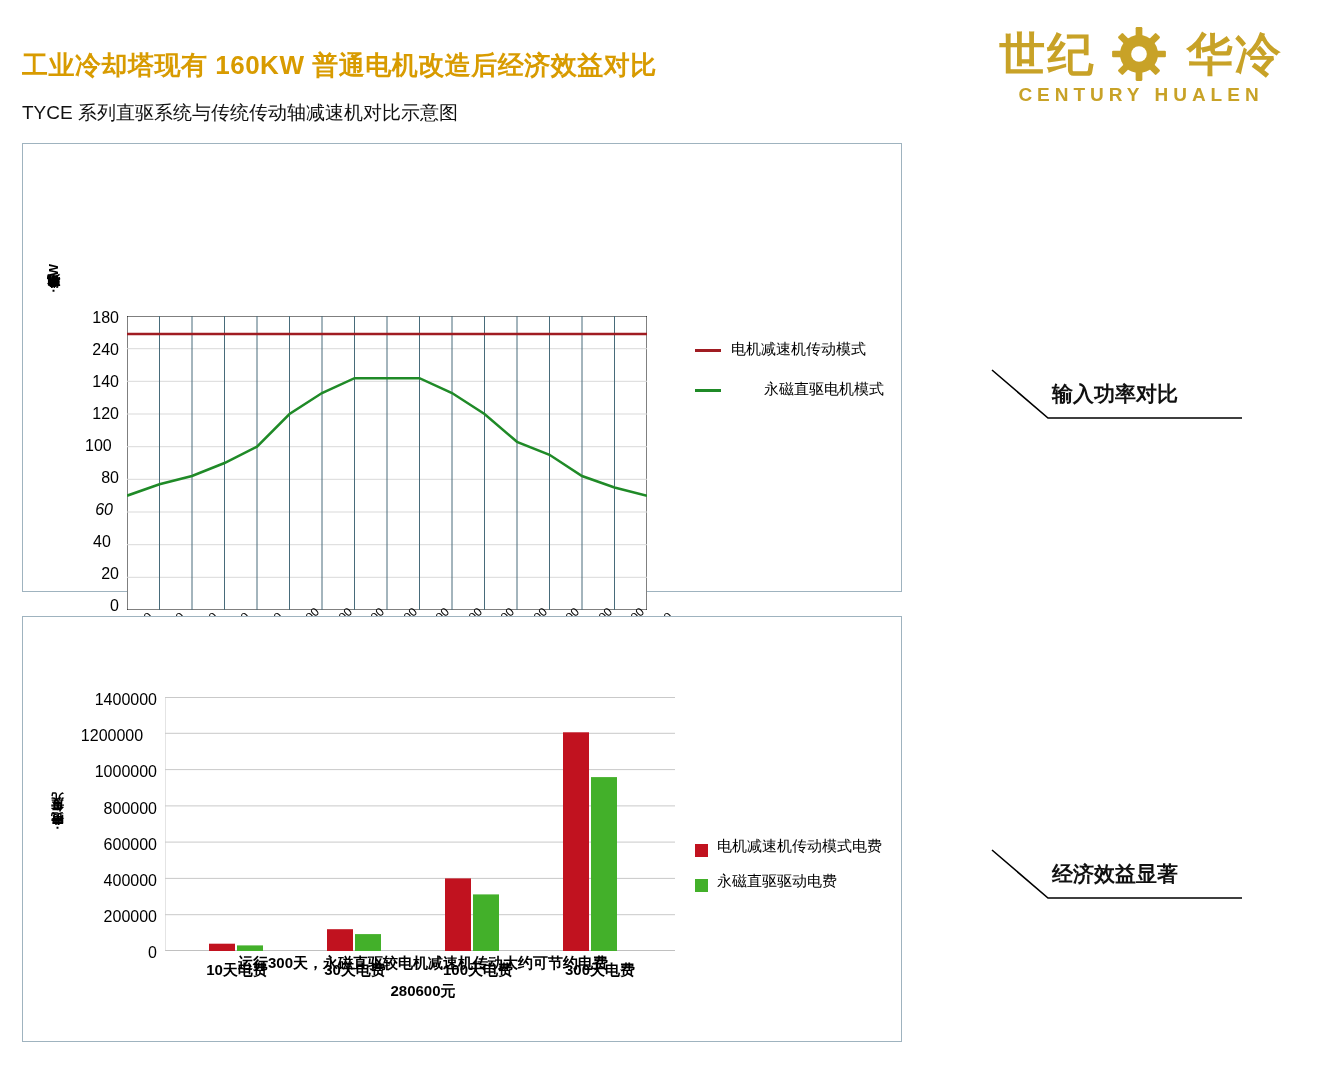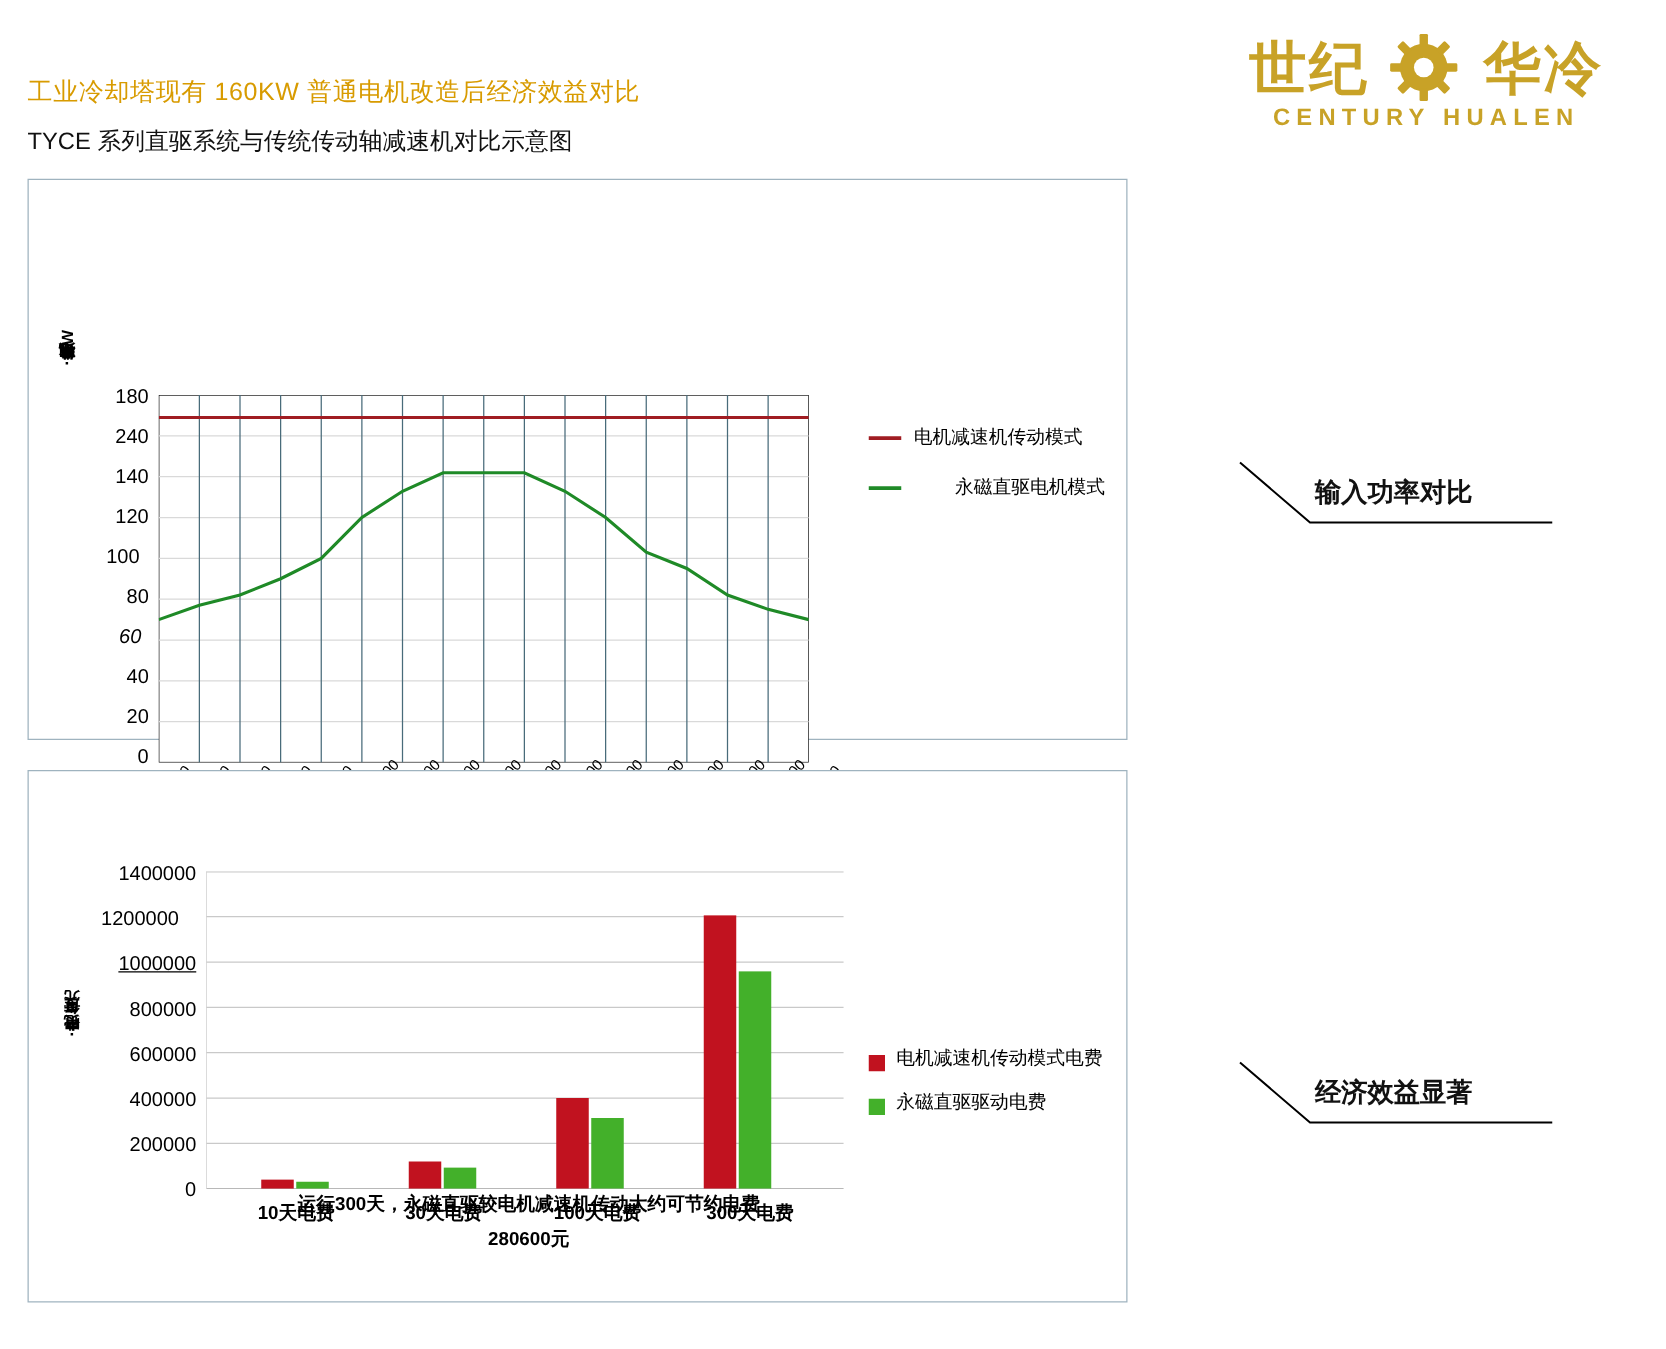--- a/index.html
+++ b/index.html
@@ -13,23 +13,23 @@
     position: relative;
     font-family: "Liberation Sans", "DejaVu Sans", sans-serif;
     color: #1a1a1a;
     overflow: hidden;
   }
 
   
   .page-title {
     position: absolute;
     left: 22px;
-    top: 60px;
-    font-size: 20px;
-    font-weight: normal;
+    top: 48px;
+    font-size: 26px;
+    font-weight: bold;
     color: #d89b00;
     letter-spacing: 0.5px;
     white-space: nowrap;
   }
   .page-subtitle {
     position: absolute;
     left: 22px;
     top: 100px;
     font-size: 19px;
     font-weight: normal;
@@ -211,21 +211,21 @@
 
   <div class="axis-title-y" style="left:22px; top:120px;">电机输入功率：KW</div>
 
   <div class="tick-label" style="left:62px; top:165px; width:34px; text-align:right;">180</div>
   <div class="tick-label" style="left:62px; top:197px; width:34px; text-align:right;">240</div>
   <div class="tick-label" style="left:62px; top:229px; width:34px; text-align:right;">140</div>
   <div class="tick-label" style="left:62px; top:261px; width:34px; text-align:right;">120</div>
   <div class="tick-label" style="left:62px; top:293px; width:34px; text-align:left;">100</div>
   <div class="tick-label" style="left:62px; top:325px; width:34px; text-align:right;">80</div>
   <div class="tick-label" style="left:56px; top:357px; width:34px; text-align:right;font-style:italic;">60</div>
-  <div class="tick-label" style="left:62px; top:389px; width:34px; text-align:right;">40</div>
+  <div class="tick-label" style="left:62px; top:389px; width:34px; text-align:center;">40</div>
   <div class="tick-label" style="left:62px; top:421px; width:34px; text-align:right;">20</div>
   <div class="tick-label" style="left:62px; top:453px; width:34px; text-align:right;">0</div>
 
   <svg style="position:absolute; left:104px; top:172px; width:520px; height:294px;" viewBox="0 0 520 294" preserveAspectRatio="none">
     <rect x="0" y="0" width="520" height="294" fill="#ffffff" stroke="#000000" stroke-width="1"></rect>
 
     <g stroke="#d9d9d9" stroke-width="1">
       <line x1="0" y1="32.7" x2="520" y2="32.7"></line>
       <line x1="0" y1="65.3" x2="520" y2="65.3"></line>
       <line x1="0" y1="98.0" x2="520" y2="98.0"></line>
@@ -285,21 +285,21 @@
   <div class="legend-item" style="left:708px; top:236px;margin-left:33px;">永磁直驱电机模式</div>
 </div>
 
 <div class="panel" id="panel-bar">
 
 
   <div class="axis-title-y" style="left:26px; top:198px;">电费：每度1元</div>
 
   <div class="tick-label" style="left:44px; top:74px; width:90px; text-align:right;">1400000</div>
   <div class="tick-label" style="left:44px; top:110px; width:90px; text-align:center;">1200000</div>
-  <div class="tick-label" style="left:44px; top:146px; width:90px; text-align:right;text-decoration:underline;">1000000</div>
+  <div class="tick-label" style="left:44px; top:146px; width:90px; text-align:right;">1000000</div>
   <div class="tick-label" style="left:44px; top:183px; width:90px; text-align:right;">800000</div>
   <div class="tick-label" style="left:44px; top:219px; width:90px; text-align:right;">600000</div>
   <div class="tick-label" style="left:44px; top:255px; width:90px; text-align:right;">400000</div>
   <div class="tick-label" style="left:44px; top:291px; width:90px; text-align:right;">200000</div>
   <div class="tick-label" style="left:44px; top:327px; width:90px; text-align:right;">0</div>
 
   <svg style="position:absolute; left:142px; top:80px; width:510px; height:254px;" viewBox="0 0 510 254" preserveAspectRatio="none">
     <rect x="0" y="0" width="510" height="254" fill="#ffffff"></rect>
     <g stroke="#c9c9c9" stroke-width="1">
       <line x1="0" y1="0.5" x2="510" y2="0.5"></line>

